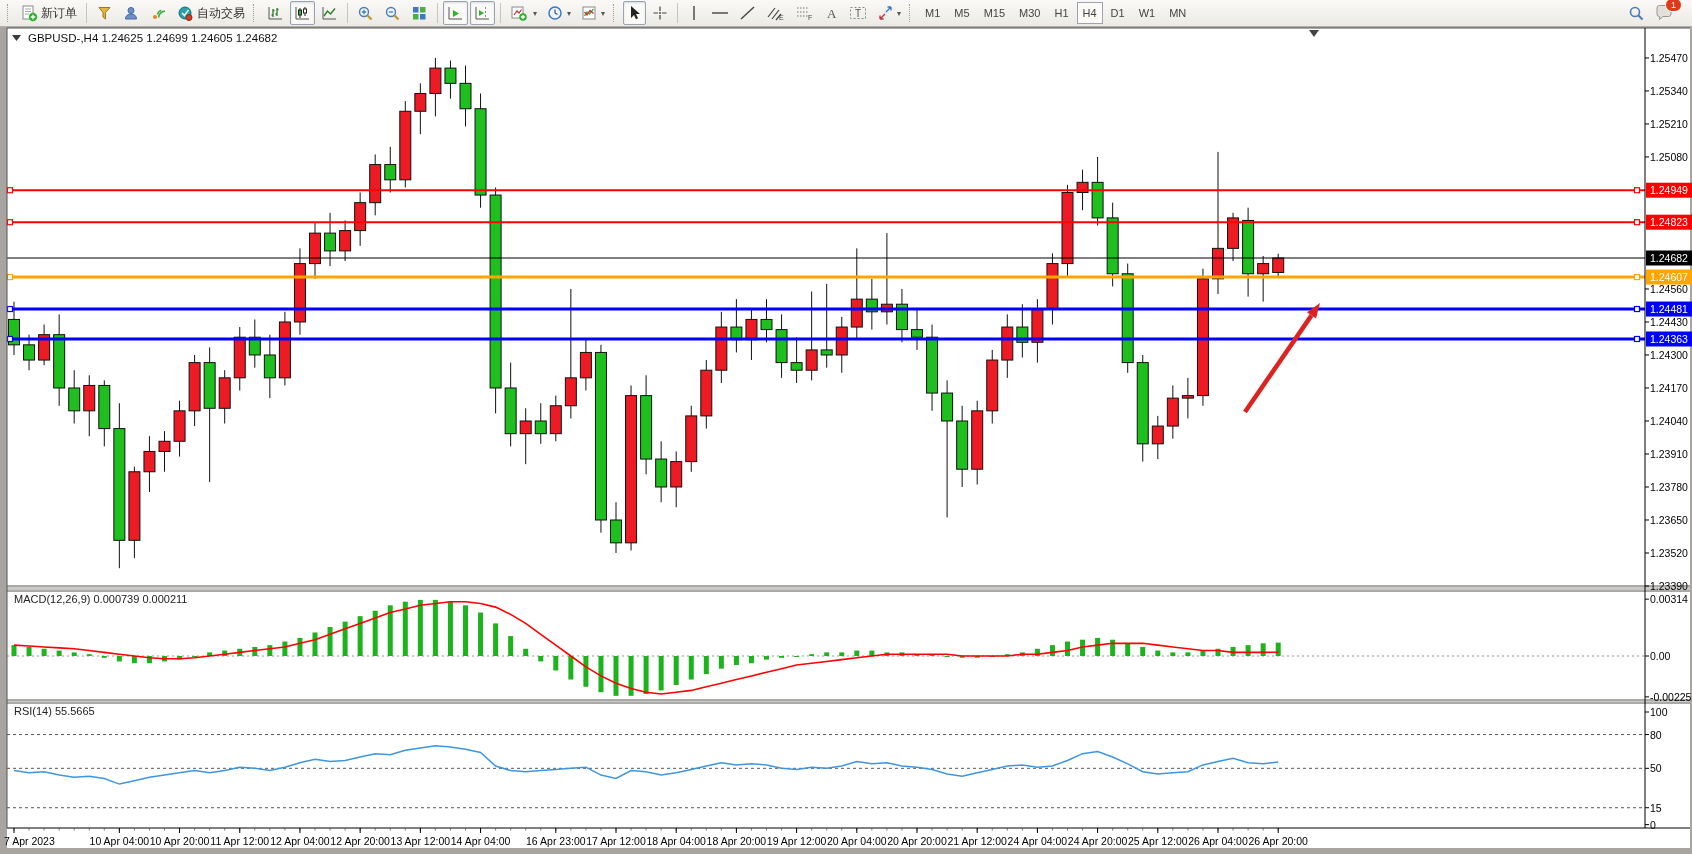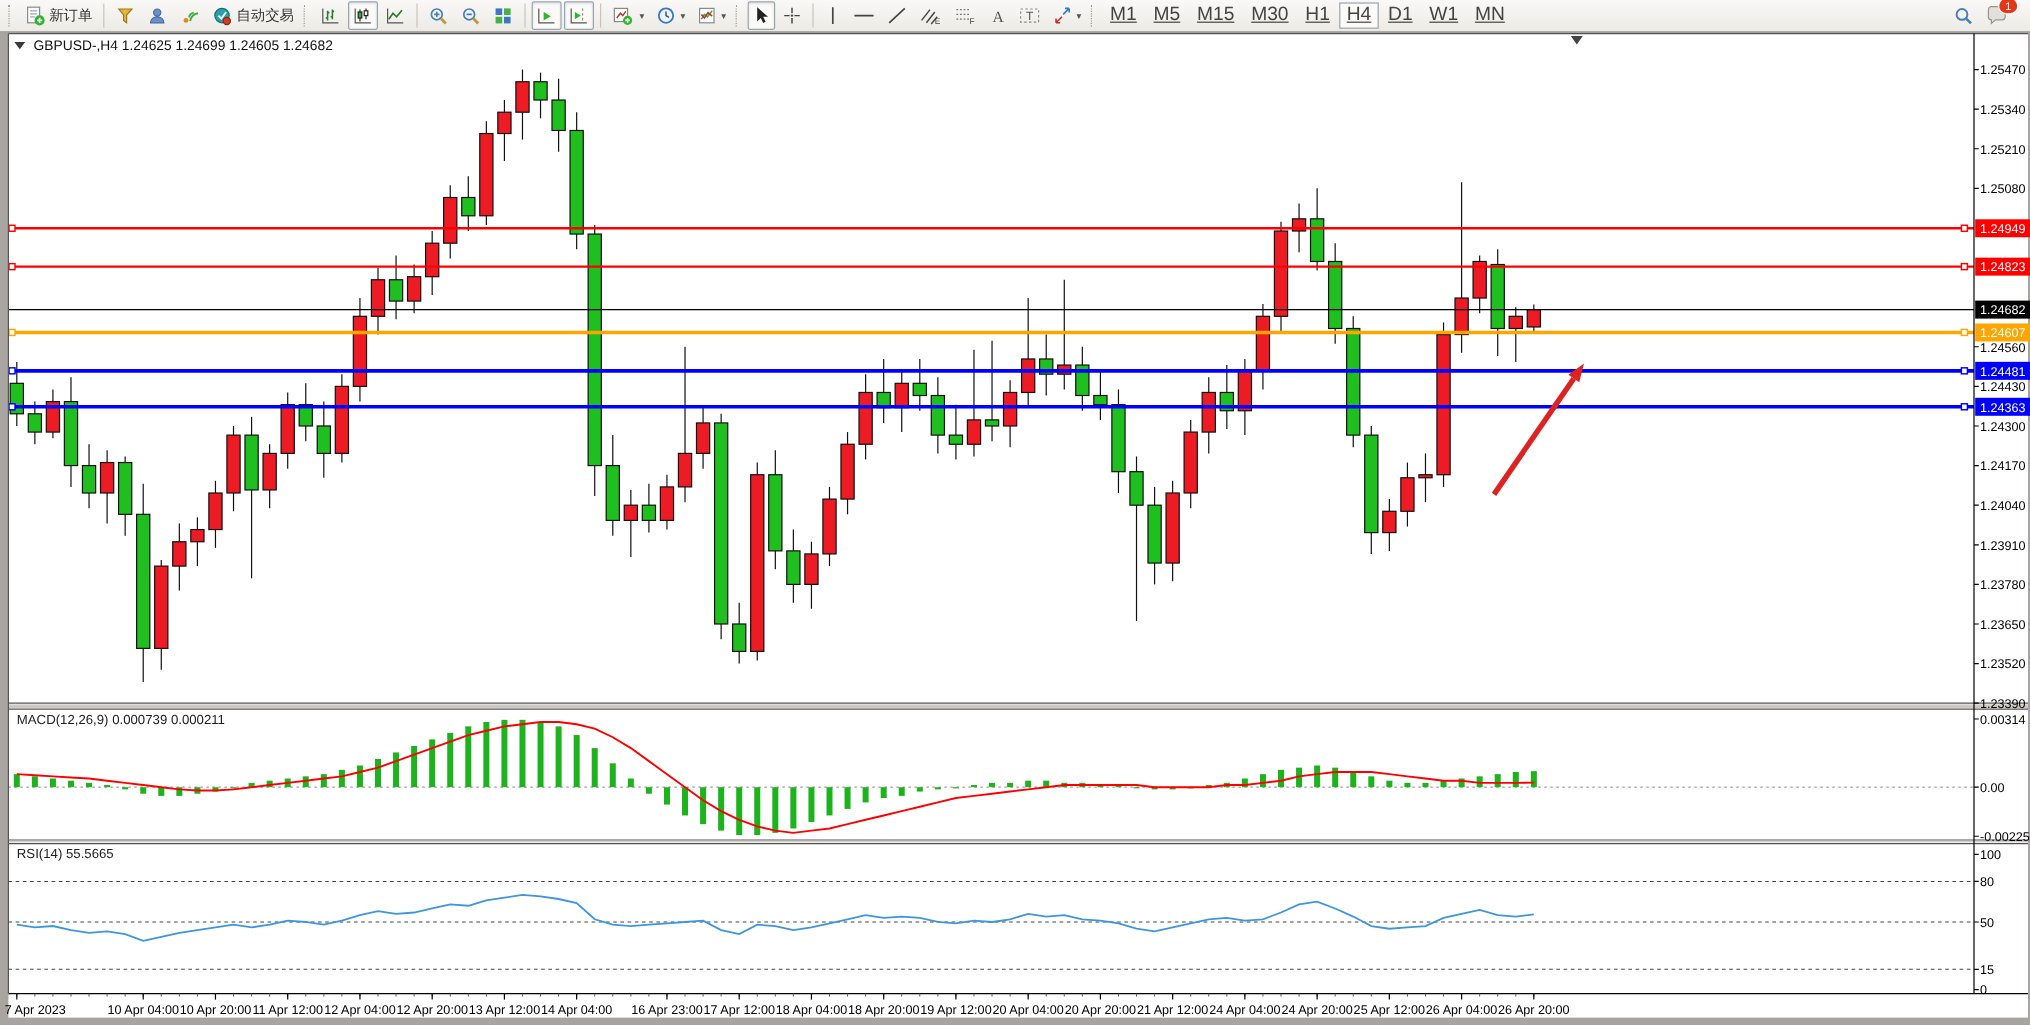--- a/index.html
+++ b/index.html
@@ -3,21 +3,21 @@
 <meta charset="utf-8">
 <style>
   html,body{margin:0;padding:0;}
   body{width:1692px;height:854px;overflow:hidden;background:#8a8884;font-family:"Liberation Sans",sans-serif;position:relative;}
   #cv{position:absolute;left:0;top:0;z-index:1;}
   .tb{position:absolute;left:0;top:0;width:1692px;height:27px;z-index:5;display:flex;align-items:center;
       background:linear-gradient(#faf9f7,#eceae5);border-bottom:1px solid #b2afa8;box-sizing:border-box;padding:0 4px;}
   .btn{display:inline-flex;align-items:center;gap:3px;height:22px;padding:0 3px;margin:0 1px;border:1px solid transparent;
        border-radius:2px;font-size:12px;color:#333;white-space:nowrap;}
   .btn.active{background:#fbfaf7;border-color:#99a3b1;box-shadow:inset 0 1px 2px #d6dbe2;}
-  .tf{font-size:16px;color:#444;padding:0 5px;height:20px;display:inline-flex;align-items:center;border:1px solid transparent;margin:0 1px;text-decoration:underline;}
+  .tf{font-size:11px;color:#444;padding:0 5px;height:20px;display:inline-flex;align-items:center;border:1px solid transparent;margin:0 1px;}
   .tf.active{background:#fbfaf7;border-color:#99a3b1;}
   .grip{width:3px;height:18px;border-left:1px dotted #a09c94;margin:0 5px 0 3px;}
   .sep{width:1px;height:20px;background:#c8c5be;margin:0 4px;}
   .spacer{flex:1;}
   .badge{position:absolute;top:-4px;right:-5px;background:#e03818;color:#fff;border-radius:7px;min-width:11px;height:12px;
          font-size:9px;display:flex;align-items:center;justify-content:center;padding:0 2px;border:1px solid #fff;}
   .chatwrap{position:relative;margin-right:10px;}
   svg{display:block;}
 </style>
 </head>

